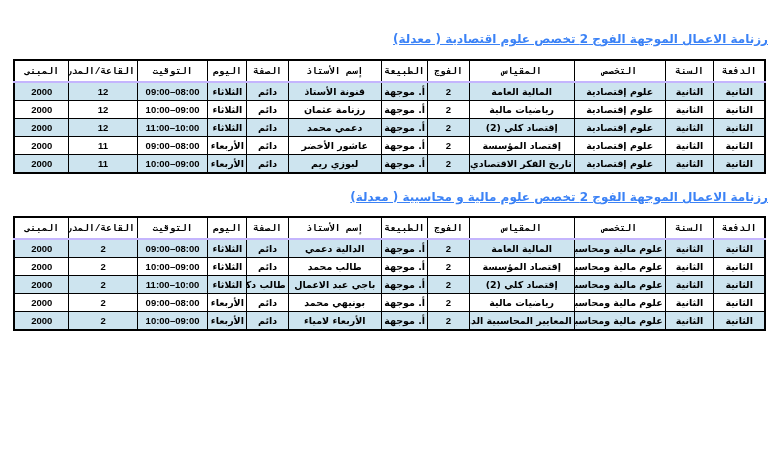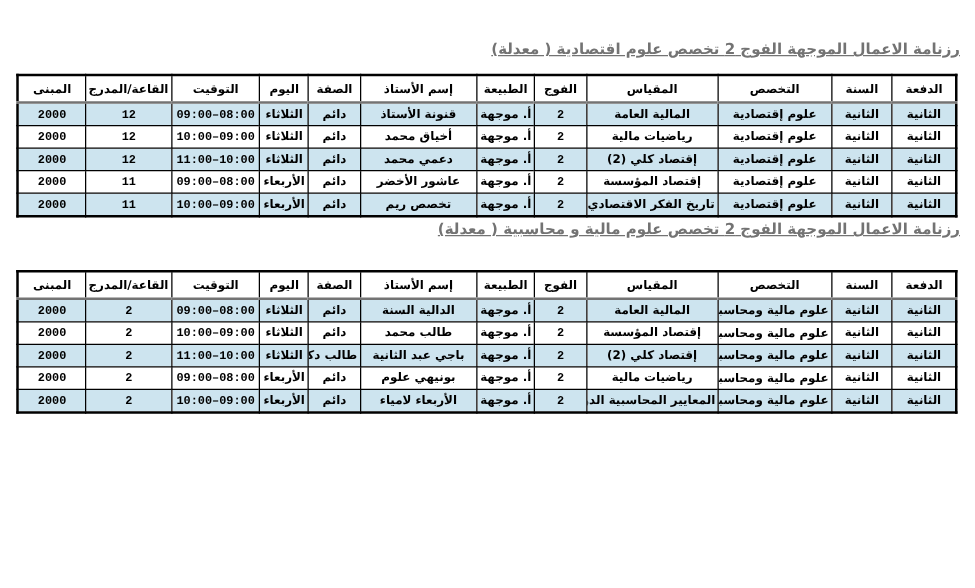--- a/index.html
+++ b/index.html
@@ -3,43 +3,43 @@
 <meta charset="utf-8">
 <style>
   html,body{margin:0;padding:0;}
   body{
     width:780px;height:470px;background:#ffffff;overflow:hidden;
     font-family:"DejaVu Sans",sans-serif;position:relative;
   }
   .doc{position:absolute;inset:0;background:#ffffff;}
   .tbl-title{
     position:absolute;right:12px;direction:rtl;text-align:right;
-    font-weight:700;font-size:12px;color:#737373;
+    font-weight:700;font-size:12px;color:#3b82f6;
     text-decoration:underline;white-space:nowrap;
     font-family:"DejaVu Sans",sans-serif;
   }
   #title-1{top:32px;}
-  #title-2{top:176px;}
+  #title-2{top:190px;}
   .tbl-wrap{position:absolute;left:13px;width:753px;}
   #wrap-1{top:59px;}
   #wrap-2{top:216px;}
   table.schedule{
     width:100%;border-collapse:collapse;table-layout:fixed;
     direction:rtl;border:2px solid #000;background:#fff;
   }
   table.schedule th,table.schedule td{
     border:1px solid #000;text-align:center;vertical-align:middle;
     padding:0 2px;overflow:hidden;white-space:nowrap;
     font-size:9.5px;font-weight:700;color:#000;
   }
-  table.schedule thead th{height:20px;border-bottom:2px solid #737373;background:#ffffff;}
+  table.schedule thead th{height:20px;border-bottom:2px solid #c4b5fd;background:#ffffff;font-family:Liberation Mono, monospace;}
   table.schedule tbody td{height:17px;}
   table.schedule tbody tr:nth-child(odd){background:#cde4ef;}
   .red-text{color:#e00000;}
-  .num{font-family:Liberation Mono, monospace;font-size:10.5px;}
+  .num{font-family:Liberation Sans, sans-serif;font-size:10.5px;}
   .ltr{direction:ltr;}
 </style>
 </head>
 <body>
 
 <div class="doc">
 
   <div id="title-1" class="tbl-title">رزنامة الاعمال الموجهة الفوج 2 تخصص علوم اقتصادية ( معدلة)</div>
 
   <div id="wrap-1" class="tbl-wrap">
@@ -89,21 +89,21 @@
             <td class="red-text num">12</td>
             <td class="num">2000</td>
           </tr>
           <tr>
             <td>الثانية</td>
             <td>الثانية</td>
             <td>علوم إقتصادية</td>
             <td>رياضيات مالية</td>
             <td class="num">2</td>
             <td>أ. موجهة</td>
-            <td>أخياق محمد</td>
+            <td>رزنامة عثمان</td>
             <td>دائم</td>
             <td>الثلاثاء</td>
             <td class="num ltr">10:00–09:00</td>
             <td class="red-text num">12</td>
             <td class="num">2000</td>
           </tr>
           <tr>
             <td>الثانية</td>
             <td>الثانية</td>
             <td>علوم إقتصادية</td>
@@ -131,21 +131,21 @@
             <td class="red-text num">11</td>
             <td class="num">2000</td>
           </tr>
           <tr>
             <td>الثانية</td>
             <td>الثانية</td>
             <td>علوم إقتصادية</td>
             <td>تاريخ الفكر الاقتصادي</td>
             <td class="num">2</td>
             <td>أ. موجهة</td>
-            <td>تخصص ريم</td>
+            <td>لبوزي ريم</td>
             <td>دائم</td>
             <td>الأربعاء</td>
             <td class="num ltr">10:00–09:00</td>
             <td class="red-text num">11</td>
             <td class="num">2000</td>
           </tr>
         </tbody>
       </table>
   </div>
 
@@ -184,21 +184,21 @@
           </tr>
         </thead>
         <tbody>
           <tr>
             <td>الثانية</td>
             <td>الثانية</td>
             <td>علوم مالية ومحاسبية</td>
             <td>المالية العامة</td>
             <td class="num">2</td>
             <td>أ. موجهة</td>
-            <td>الدالية السنة</td>
+            <td>الدالية دعمي</td>
             <td>دائم</td>
             <td>الثلاثاء</td>
             <td class="num ltr">09:00–08:00</td>
             <td class="red-text num">2</td>
             <td class="num">2000</td>
           </tr>
           <tr>
             <td>الثانية</td>
             <td>الثانية</td>
             <td>علوم مالية ومحاسبية</td>
@@ -212,35 +212,35 @@
             <td class="red-text num">2</td>
             <td class="num">2000</td>
           </tr>
           <tr>
             <td>الثانية</td>
             <td>الثانية</td>
             <td>علوم مالية ومحاسبية</td>
             <td>إقتصاد كلي (2)</td>
             <td class="num">2</td>
             <td>أ. موجهة</td>
-            <td>باجي عبد الثانية</td>
+            <td>باجي عبد الاعمال</td>
             <td>طالب دكتوراه</td>
             <td>الثلاثاء</td>
             <td class="num ltr">11:00–10:00</td>
             <td class="red-text num">2</td>
             <td class="num">2000</td>
           </tr>
           <tr>
             <td>الثانية</td>
             <td>الثانية</td>
             <td>علوم مالية ومحاسبية</td>
             <td>رياضيات مالية</td>
             <td class="num">2</td>
             <td>أ. موجهة</td>
-            <td>بونيهي علوم</td>
+            <td>بونيهي محمد</td>
             <td>دائم</td>
             <td>الأربعاء</td>
             <td class="num ltr">09:00–08:00</td>
             <td class="red-text num">2</td>
             <td class="num">2000</td>
           </tr>
           <tr>
             <td>الثانية</td>
             <td>الثانية</td>
             <td>علوم مالية ومحاسبية</td>

